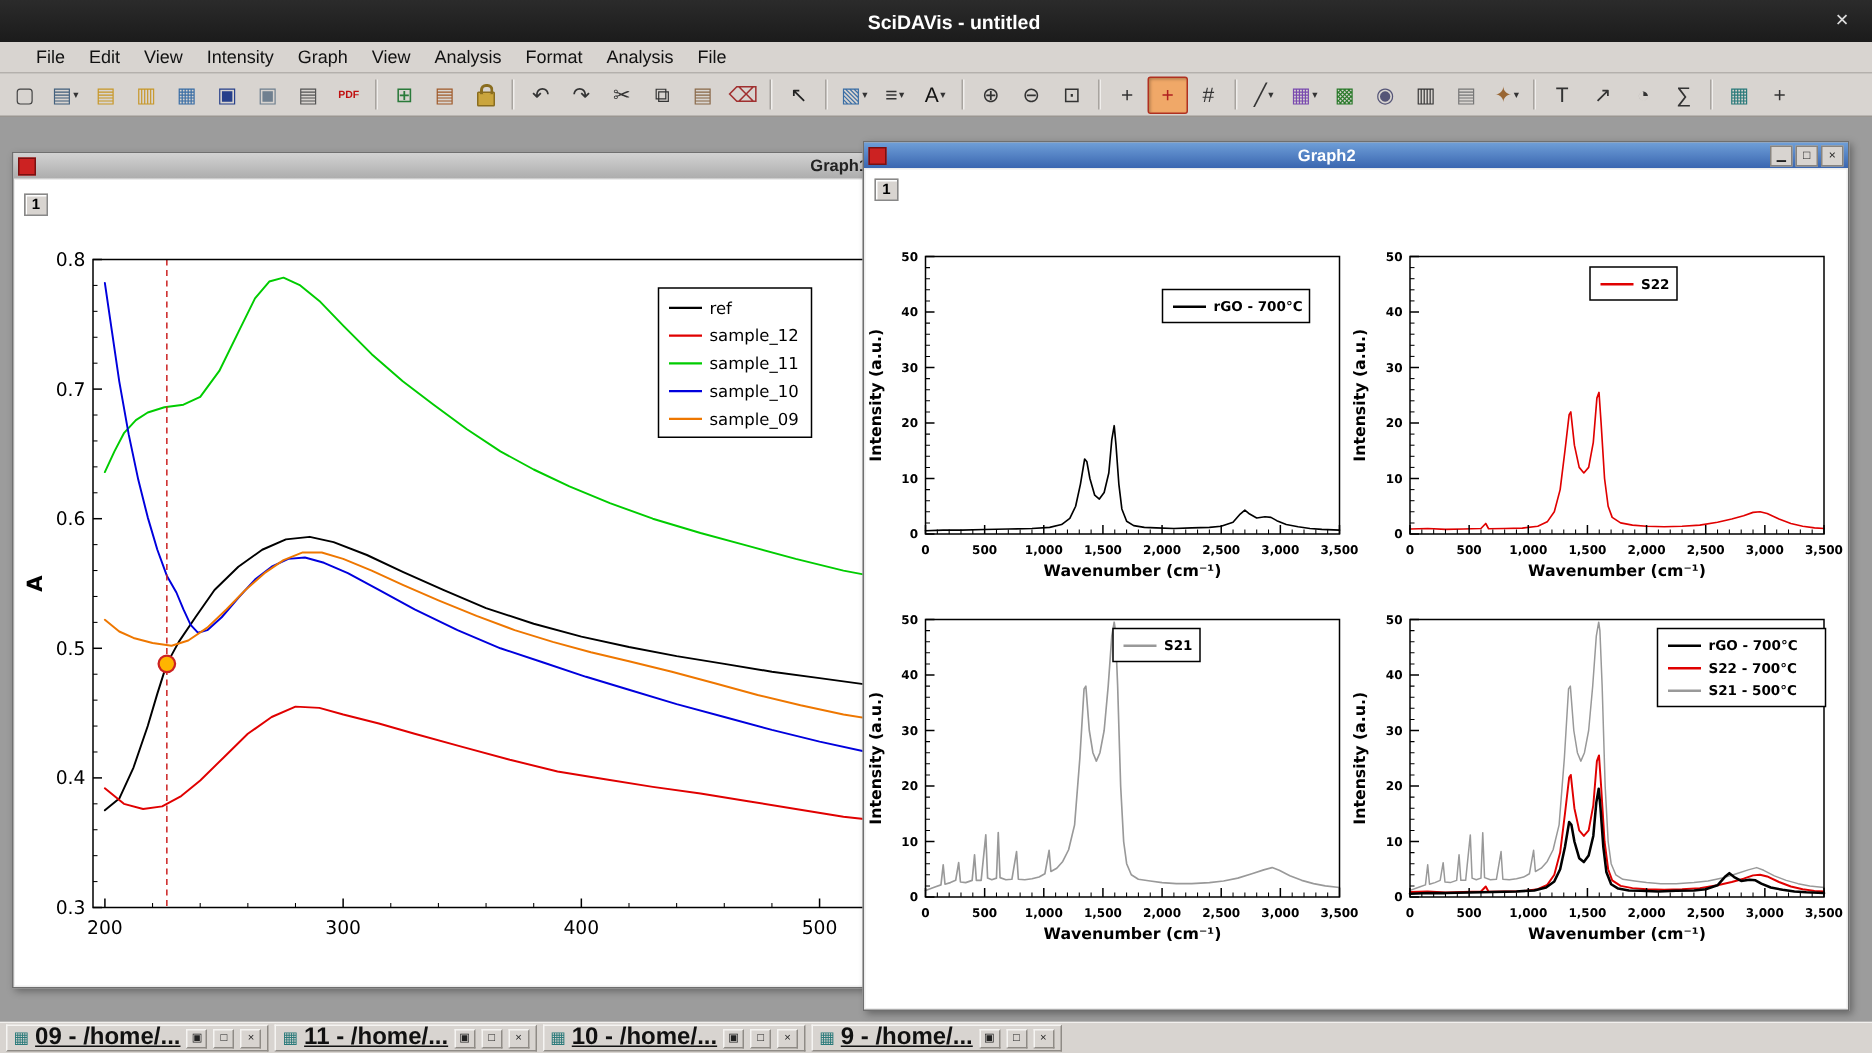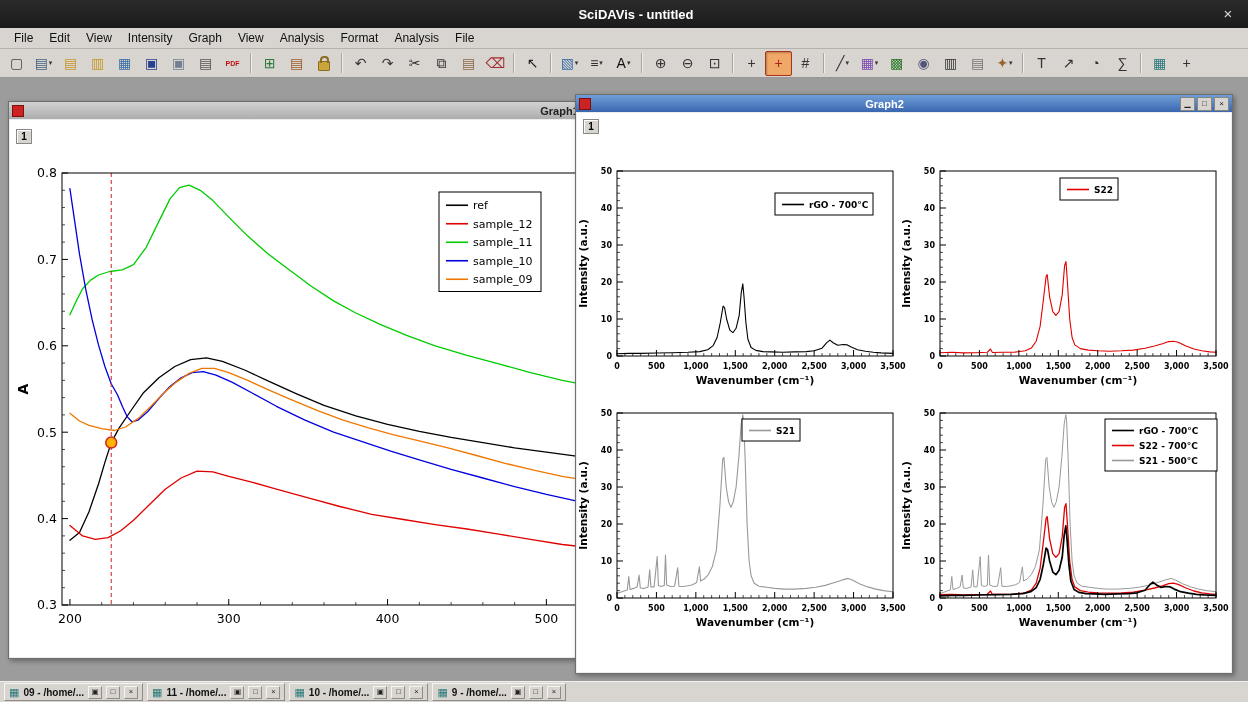--- a/index.html
+++ b/index.html
@@ -7,21 +7,21 @@
        font-family:"Liberation Sans",sans-serif;display:flex;flex-direction:column;
        -webkit-user-select:none;user-select:none;}
   
   .titlebar{height:28px;background:linear-gradient(#2b2b2b,#1b1b1b);color:#fff;display:flex;
             align-items:center;justify-content:center;position:relative;flex:0 0 auto;}
   .tb-title{font-size:13px;font-weight:bold;margin-left:24px;}
   .tb-close{position:absolute;right:10px;top:4px;font-size:15px;color:#ddd;width:20px;height:20px;
             text-align:center;line-height:20px;cursor:pointer;}
   
   .menubar{height:20px;background:#d8d4d0;border-bottom:1px solid #b4b0ac;display:flex;
-           align-items:center;padding-left:6px;flex:0 0 auto;}
+           align-items:center;padding-left:16px;flex:0 0 auto;}
   .menu-item{font-size:12px;color:#111;padding:2px 8px;cursor:default;}
   
   .toolbar{height:28px;background:#d8d4d0;border-bottom:1px solid #9a9691;display:flex;
            align-items:center;padding:0 3px;flex:0 0 auto;}
   .tb-group{display:flex;align-items:center;}
   .tb-sep{width:0;height:20px;border-left:1px solid #a8a49f;border-right:1px solid #f0eeec;margin:0 4px;}
   .tb-btn{min-width:23px;height:23px;display:flex;align-items:center;justify-content:center;
           font-size:14px;border:1px solid transparent;border-radius:2px;cursor:pointer;padding:0 1px;}
   .tb-btn.active{background:#f0a868;border:1px solid #b03020;box-shadow:inset 1px 1px 2px rgba(0,0,0,.25);}
   .tb-glyph{line-height:1;}
@@ -54,21 +54,21 @@
   #uvvis-plot{left:0;top:0;}
   #raman-tl{left:0;top:46px;}  #raman-tr{left:323px;top:46px;}
   #raman-bl{left:0;top:288px;} #raman-br{left:323px;top:288px;}
   svg text{font-family:"DejaVu Sans",sans-serif;fill:#000;}
   
   .taskbar{height:20px;background:#d8d4d0;border-top:1px solid #f2f0ee;display:flex;align-items:center;
            gap:4px;padding:0 4px;flex:0 0 auto;}
   .tab{height:16px;display:flex;align-items:center;gap:4px;padding:0 4px;background:#d8d4d0;
        border:1px solid;border-color:#f5f4f2 #8f8b86 #8f8b86 #f5f4f2;cursor:pointer;}
   .tab-icon{color:#2a7a7a;font-size:11px;line-height:1;}
-  .tab-label{font-size:10px;font-weight:bold;color:#111;white-space:nowrap;}
+  .tab-label{font-size:16px;font-weight:bold;color:#111;white-space:nowrap;text-decoration:underline;}
   .wb{width:12px;height:11px;background:#d8d4d0;border:1px solid;cursor:pointer;
       border-color:#f5f4f2 #8f8b86 #8f8b86 #f5f4f2;font-size:7.5px;line-height:10px;text-align:center;color:#222;}
   
   .statusbar{height:25px;background:#dddad5;border-top:1px solid #8a8a8a;display:flex;align-items:center;
              padding:0 7px;flex:0 0 auto;}
   .status-text{font-size:11.5px;color:#111;}
 </style>
 </head>
 <body>
 

